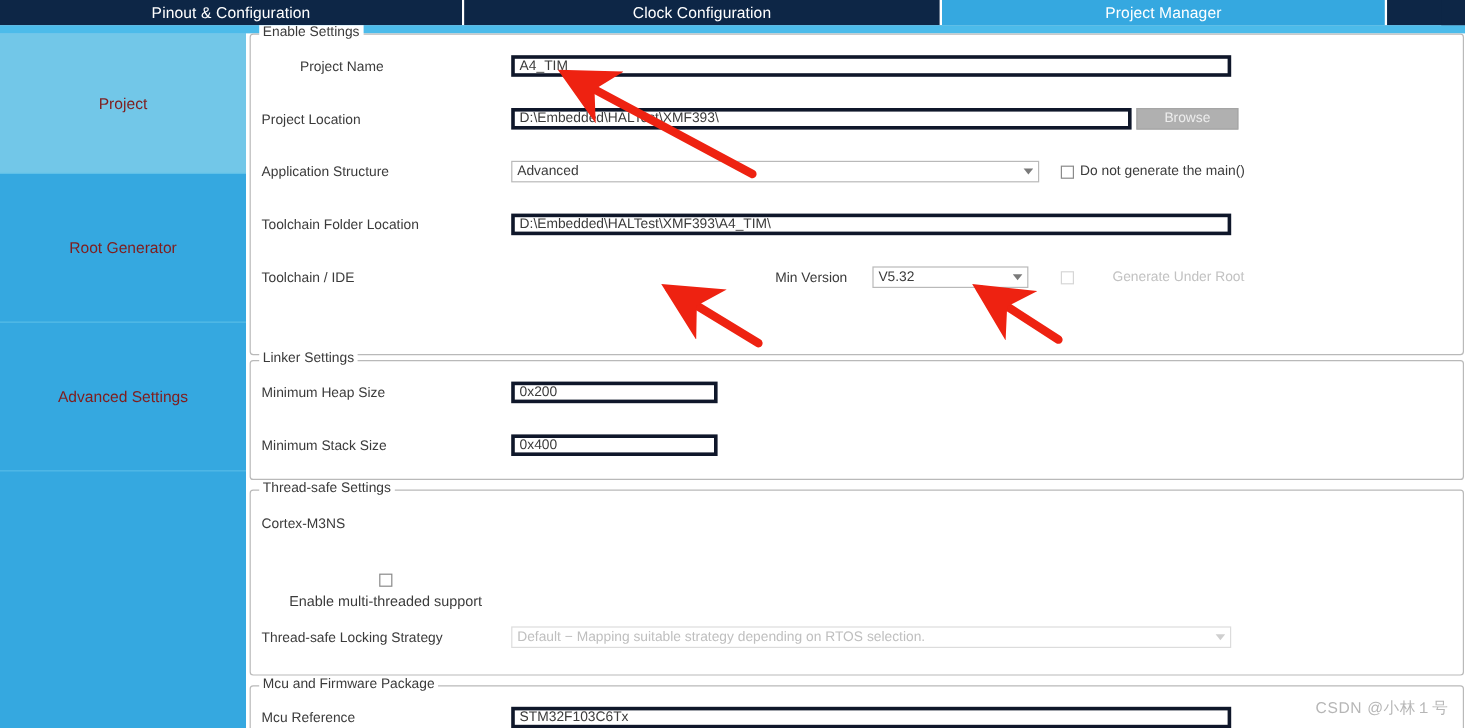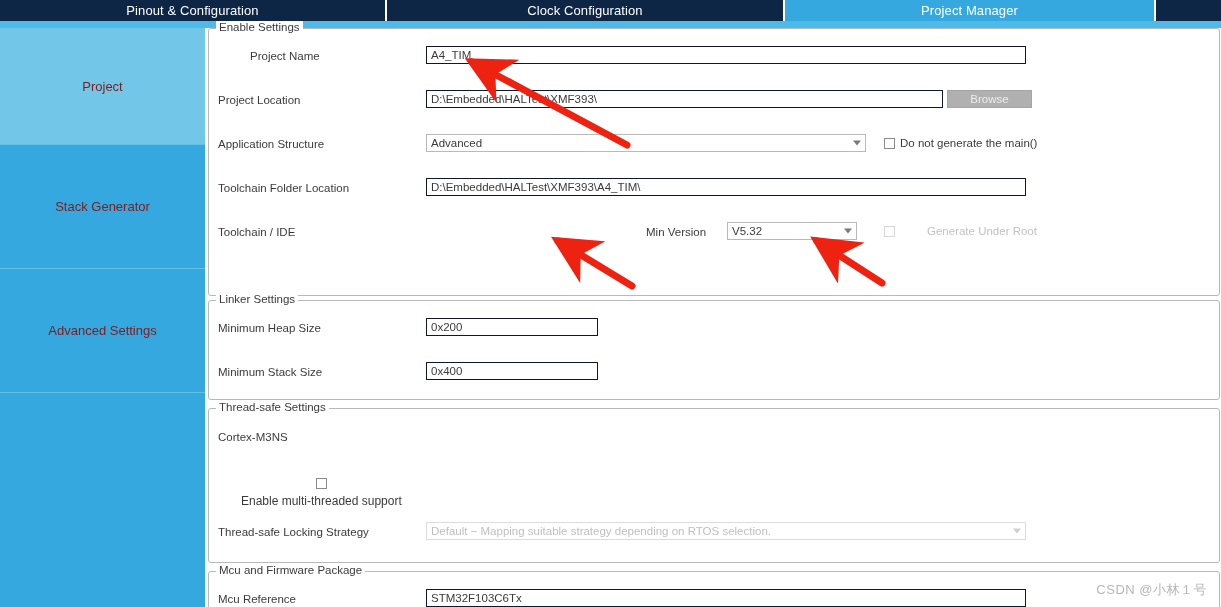--- a/index.html
+++ b/index.html
@@ -114,21 +114,21 @@
   .fieldlabel {
     position: absolute;
     font-size: 11.5px;
     color: #3b3b3b;
     white-space: nowrap;
     user-select: none;
   }
 
   .textbox {
     position: absolute;
-    border: 1px solid #0f172a;
+    border: 3px solid #0f172a;
     background: #ffffff;
     font-size: 11.5px;
     color: #3b3b3b;
     padding: 2px 4px;
     height: 18px;
     line-height: 14px;
     display: flex;
     align-items: center;
     overflow: hidden;
     white-space: nowrap;
@@ -239,21 +239,21 @@
   </div>
   <div class="tabstrip">
     <div class="seg-dark"></div>
   </div>
 
   <div class="sidebar">
     <div class="side-item s1 active">
       <span>Project</span>
     </div>
     <div class="side-item s2">
-      <span>Stack Generator</span>
+      <span>Root Generator</span>
     </div>
     <div class="side-item s3">
       <span>Advanced Settings</span>
     </div>
     <div class="side-item s4">
       <span></span>
     </div>
   </div>
 
   <div class="content">

